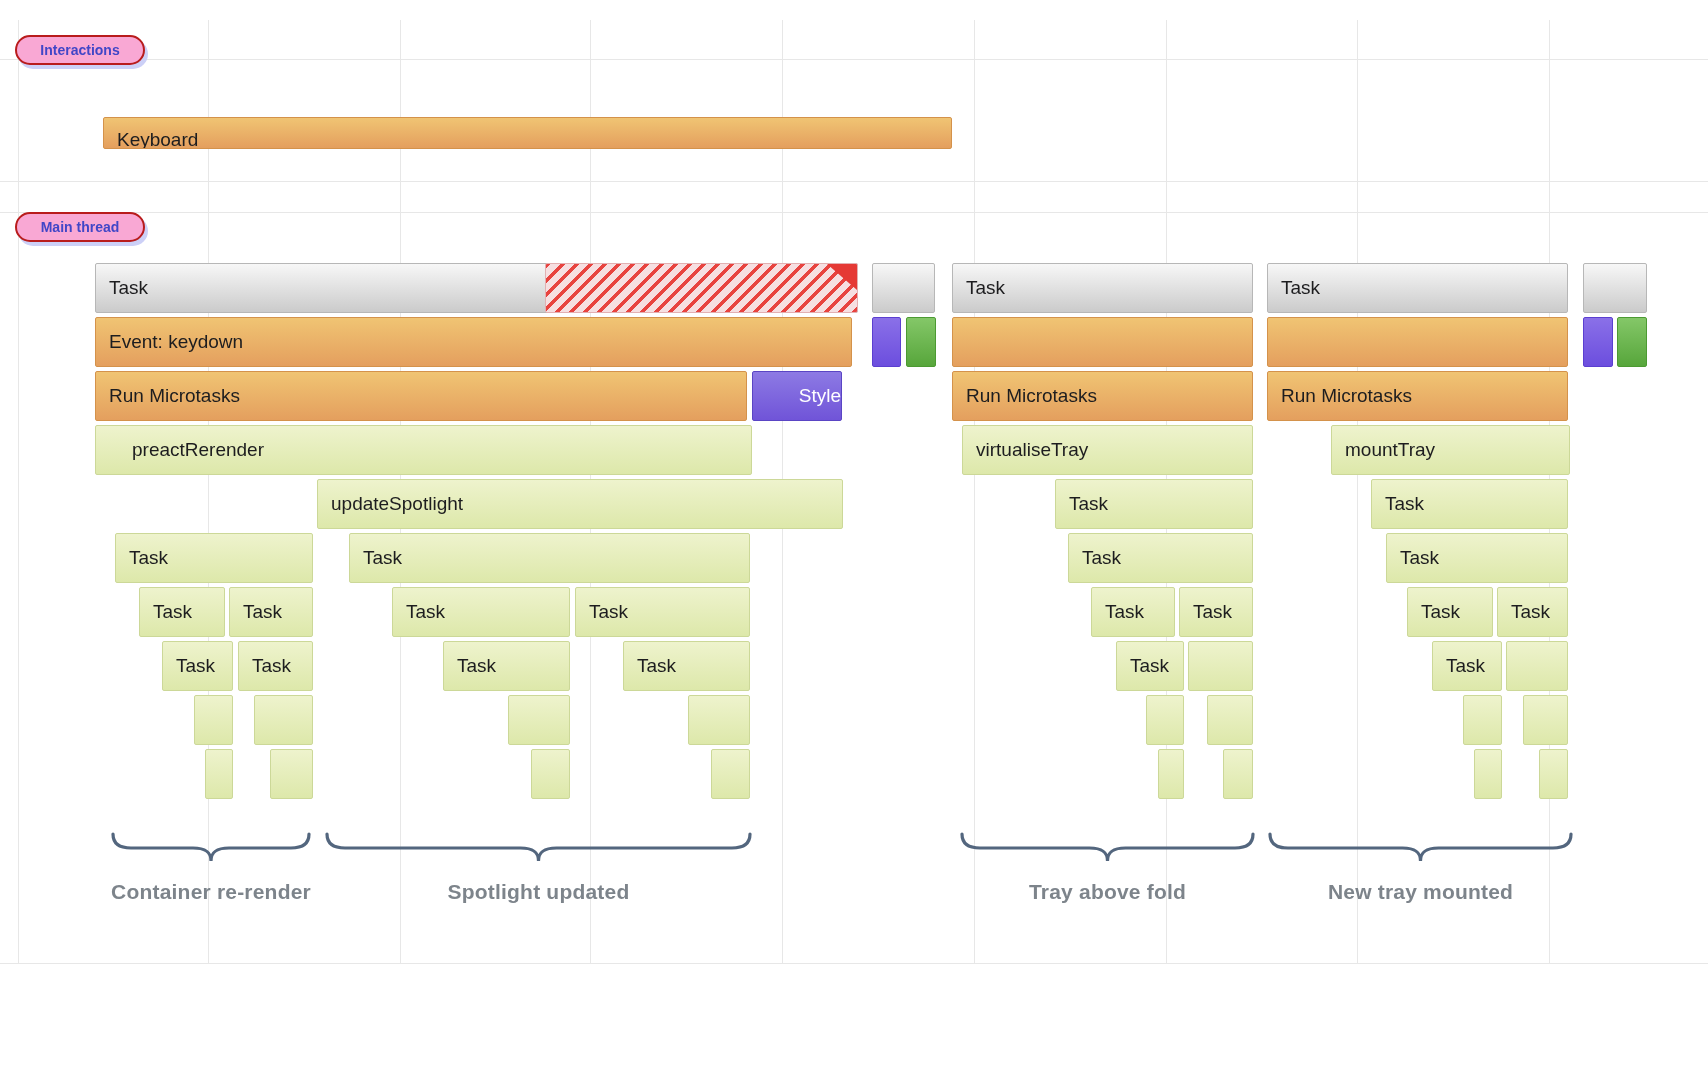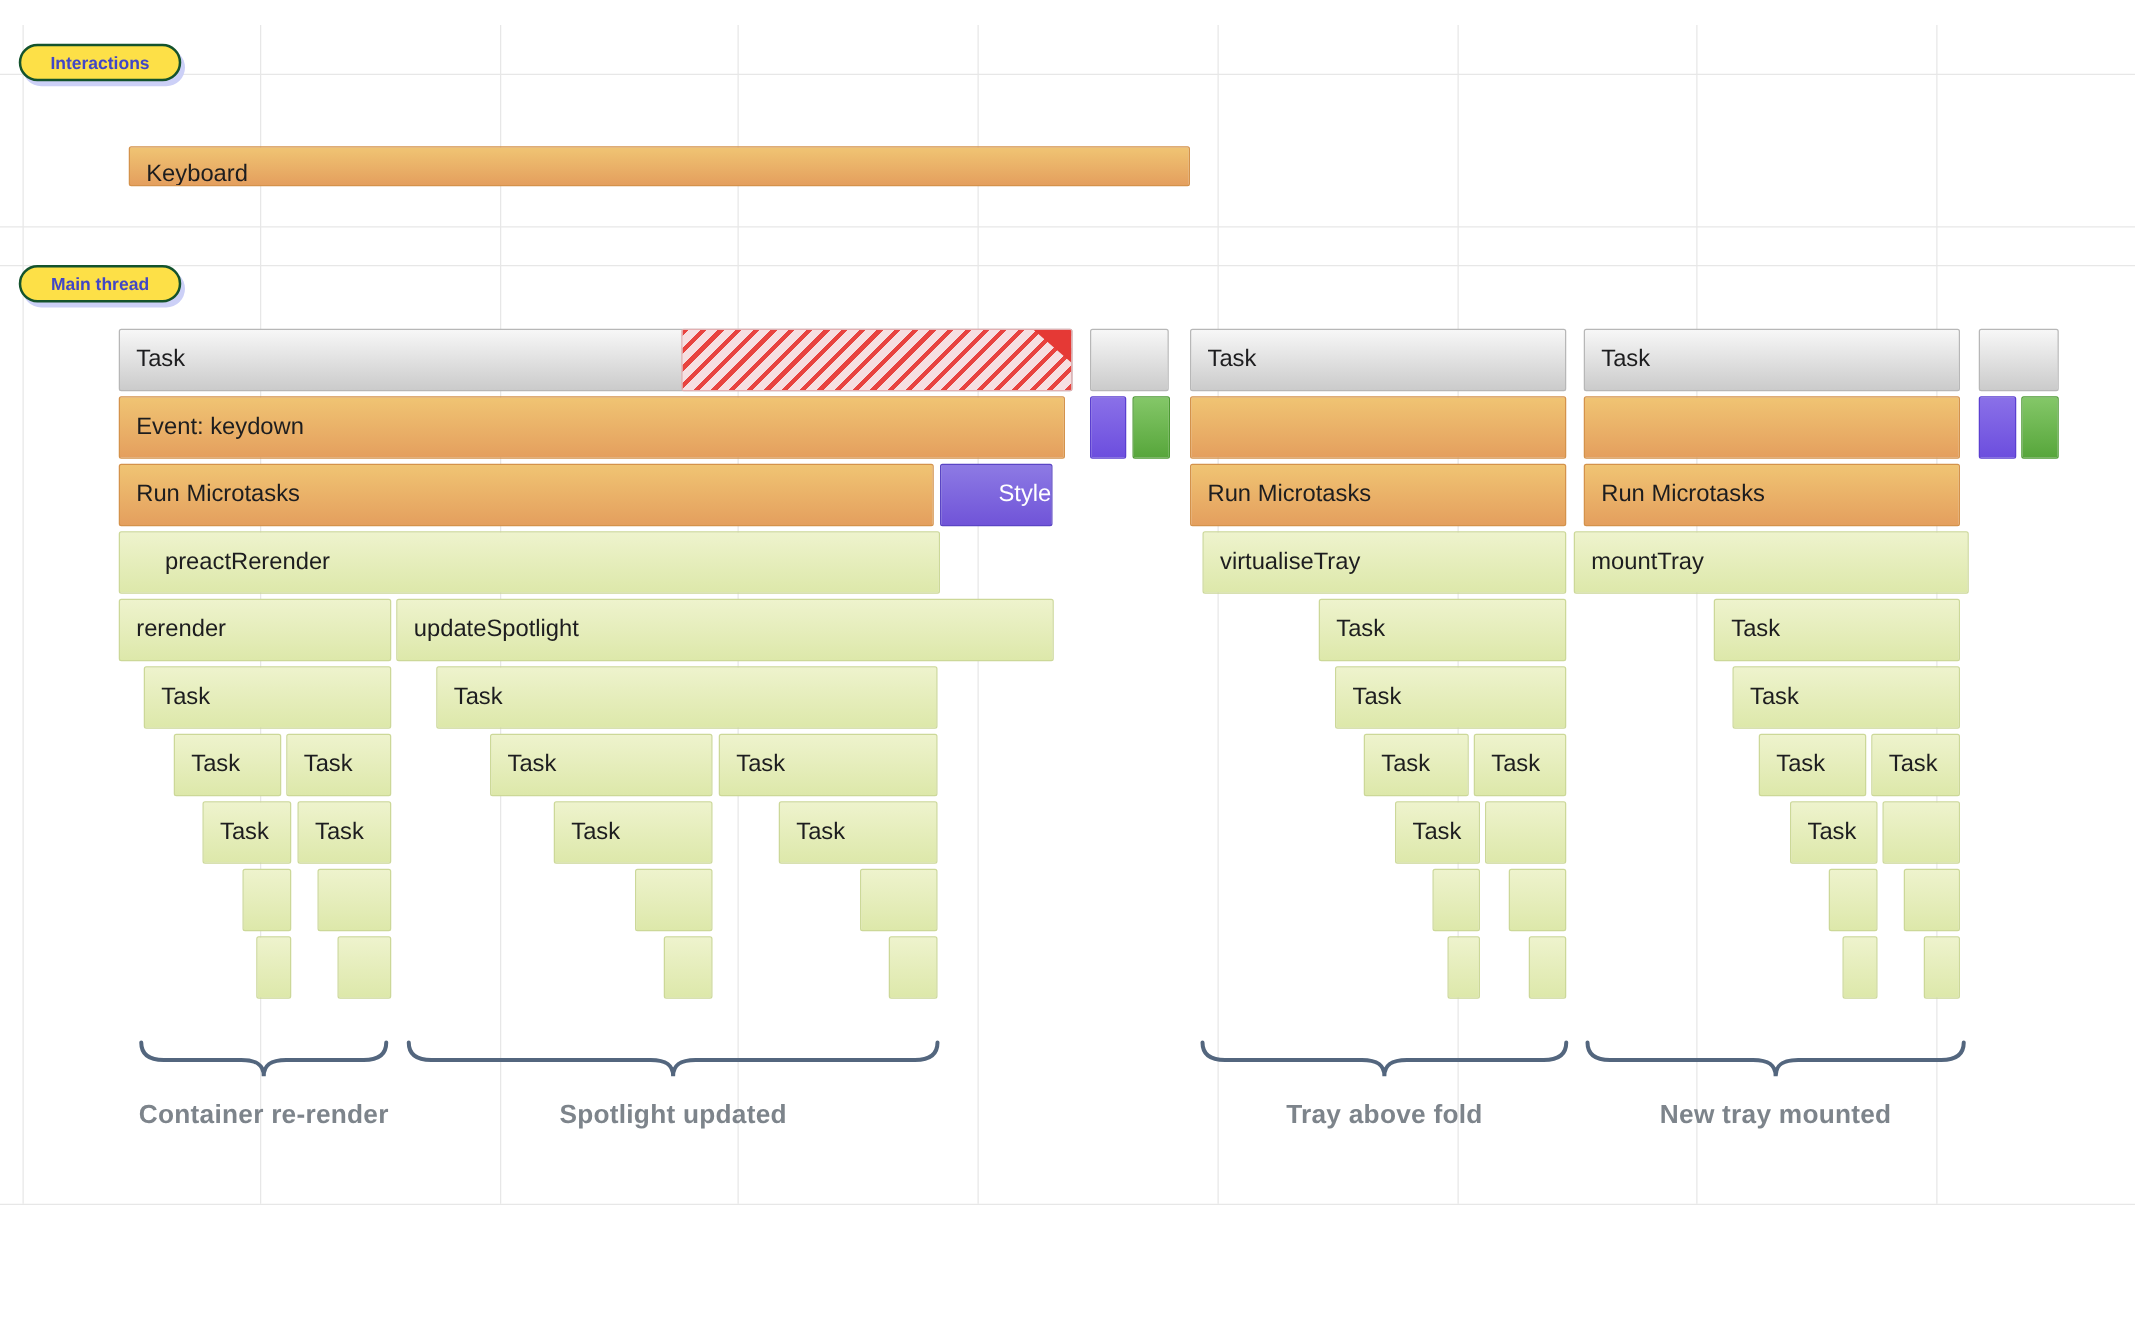--- a/index.html
+++ b/index.html
@@ -1,21 +1,21 @@
 <!DOCTYPE html>
 <html><head>
 <meta charset="utf-8">
 <style>
   html,body{margin:0;padding:0;background:#ffffff;}
   #stage{position:relative;width:1708px;height:1072px;background:#ffffff;overflow:hidden;
          font-family:"Liberation Sans","DejaVu Sans",sans-serif;}
   .vline{position:absolute;top:20px;height:943px;width:1px;background:#e7e7e7;}
   .hline{position:absolute;left:0;width:1708px;height:1px;background:#e7e7e7;}
-  .pill{position:absolute;left:15px;width:130px;height:30px;background:#fde047;
-        border:2px solid #14532d;border-radius:999px;box-shadow:3px 4px 0 #ccd0f7;
+  .pill{position:absolute;left:15px;width:130px;height:30px;background:#f9a8d4;
+        border:2px solid #b91c1c;border-radius:999px;box-shadow:3px 4px 0 #ccd0f7;
         color:#4146c7;font-weight:bold;font-size:14px;display:flex;align-items:center;
         justify-content:center;box-sizing:border-box;z-index:3;}
   #pill-interactions{top:35px;}
   #pill-main{top:212px;}
   .bar{position:absolute;box-sizing:border-box;border-radius:2px;font-size:19px;
        color:#1d1d1f;line-height:48px;padding-left:13px;white-space:nowrap;overflow:hidden;}
   .task{background:linear-gradient(#f7f7f7,#cbcbcb);border:1px solid #b7b7b7;}
   .event,.microtask{background:linear-gradient(#f0c473,#e49f5e);border:1px solid #d4924b;}
   .script{background:linear-gradient(#eef3cd,#dde8aa);border:1px solid #ccd898;}
   .style{background:linear-gradient(#8d7ae4,#7054d8);border:1px solid #5a45c4;color:#ffffff;
@@ -48,21 +48,20 @@
     <div class="hline" style="top: 181px;"></div>
     <div class="hline" style="top: 212px;"></div>
     <div class="hline" style="top: 963px;"></div>
     <div class="bar event" style="left: 103px; width: 849px; top: 117px; height: 32px; line-height: 44px;">Keyboard</div>
     <div class="bar task" style="left: 95px; width: 763px; top: 263px; height: 50px; line-height: 48px;">Task</div>
     <div class="bar striped" style="left: 545px; width: 313px; top: 263px; height: 50px; line-height: 48px;"></div>
     <div class="bar event" style="left: 95px; width: 757px; top: 317px; height: 50px; line-height: 48px;">Event: keydown</div>
     <div class="bar microtask" style="left: 95px; width: 652px; top: 371px; height: 50px; line-height: 48px;">Run Microtasks</div>
     <div class="bar style" style="left: 752px; width: 90px; top: 371px; height: 50px; line-height: 48px;">Style</div>
     <div class="bar script" style="left: 95px; width: 657px; top: 425px; height: 50px; line-height: 48px; padding-left: 36px;">preactRerender</div>
-    <div class="bar script" style="left: 95px; width: 218px; top: 479px; height: 50px; line-height: 48px;">rerender</div>
     <div class="bar script" style="left: 317px; width: 526px; top: 479px; height: 50px; line-height: 48px;">updateSpotlight</div>
     <div class="bar script" style="left: 115px; width: 198px; top: 533px; height: 50px; line-height: 48px;">Task</div>
     <div class="bar script" style="left: 349px; width: 401px; top: 533px; height: 50px; line-height: 48px;">Task</div>
     <div class="bar script" style="left: 139px; width: 86px; top: 587px; height: 50px; line-height: 48px;">Task</div>
     <div class="bar script" style="left: 229px; width: 84px; top: 587px; height: 50px; line-height: 48px;">Task</div>
     <div class="bar script" style="left: 392px; width: 178px; top: 587px; height: 50px; line-height: 48px;">Task</div>
     <div class="bar script" style="left: 575px; width: 175px; top: 587px; height: 50px; line-height: 48px;">Task</div>
     <div class="bar script" style="left: 162px; width: 71px; top: 641px; height: 50px; line-height: 48px;">Task</div>
     <div class="bar script" style="left: 238px; width: 75px; top: 641px; height: 50px; line-height: 48px;">Task</div>
     <div class="bar script" style="left: 443px; width: 127px; top: 641px; height: 50px; line-height: 48px;">Task</div>
@@ -91,21 +90,21 @@
     <div class="bar script" style="left: 1146px; width: 38px; top: 695px; height: 50px; line-height: 48px;"></div>
     <div class="bar script" style="left: 1207px; width: 46px; top: 695px; height: 50px; line-height: 48px;"></div>
     <div class="bar script" style="left: 1158px; width: 26px; top: 749px; height: 50px; line-height: 48px;"></div>
     <div class="bar script" style="left: 1223px; width: 30px; top: 749px; height: 50px; line-height: 48px;"></div>
     <div class="bar task" style="left: 1267px; width: 301px; top: 263px; height: 50px; line-height: 48px;">Task</div>
     <div class="bar task" style="left: 1583px; width: 64px; top: 263px; height: 50px; line-height: 48px;"></div>
     <div class="bar event" style="left: 1267px; width: 301px; top: 317px; height: 50px; line-height: 48px;"></div>
     <div class="bar chip-purple" style="left: 1583px; width: 30px; top: 317px; height: 50px; line-height: 48px;"></div>
     <div class="bar chip-green" style="left: 1617px; width: 30px; top: 317px; height: 50px; line-height: 48px;"></div>
     <div class="bar microtask" style="left: 1267px; width: 301px; top: 371px; height: 50px; line-height: 48px;">Run Microtasks</div>
-    <div class="bar script" style="left: 1259px; width: 316px; top: 425px; height: 50px; line-height: 48px;">mountTray</div>
+    <div class="bar script" style="left: 1331px; width: 239px; top: 425px; height: 50px; line-height: 48px;">mountTray</div>
     <div class="bar script" style="left: 1371px; width: 197px; top: 479px; height: 50px; line-height: 48px;">Task</div>
     <div class="bar script" style="left: 1386px; width: 182px; top: 533px; height: 50px; line-height: 48px;">Task</div>
     <div class="bar script" style="left: 1407px; width: 86px; top: 587px; height: 50px; line-height: 48px;">Task</div>
     <div class="bar script" style="left: 1497px; width: 71px; top: 587px; height: 50px; line-height: 48px;">Task</div>
     <div class="bar script" style="left: 1432px; width: 70px; top: 641px; height: 50px; line-height: 48px;">Task</div>
     <div class="bar script" style="left: 1506px; width: 62px; top: 641px; height: 50px; line-height: 48px;"></div>
     <div class="bar script" style="left: 1463px; width: 39px; top: 695px; height: 50px; line-height: 48px;"></div>
     <div class="bar script" style="left: 1523px; width: 45px; top: 695px; height: 50px; line-height: 48px;"></div>
     <div class="bar script" style="left: 1474px; width: 28px; top: 749px; height: 50px; line-height: 48px;"></div>
     <div class="bar script" style="left: 1539px; width: 29px; top: 749px; height: 50px; line-height: 48px;"></div>

